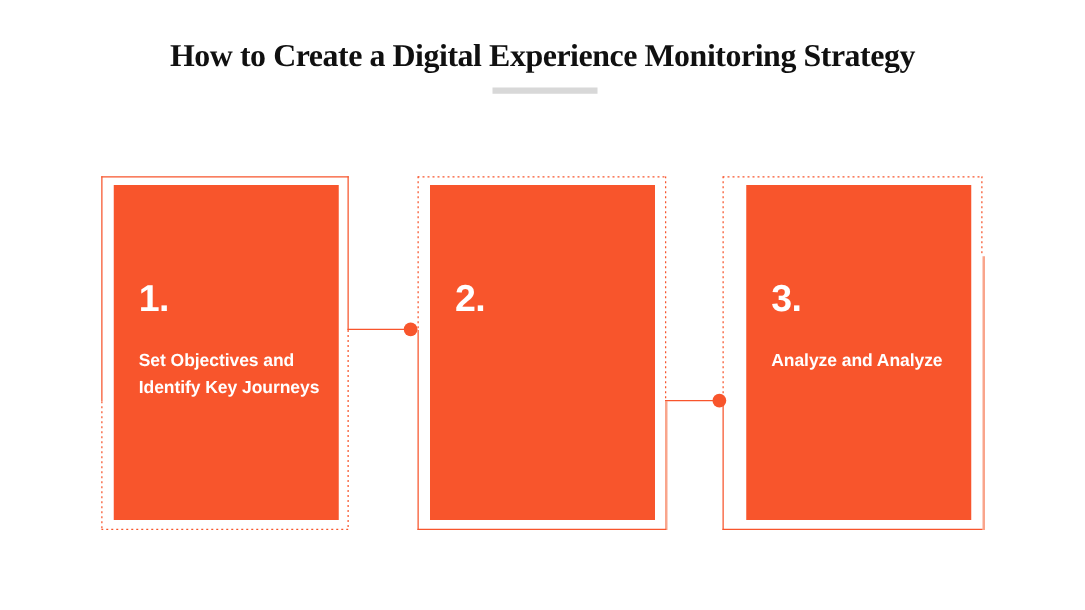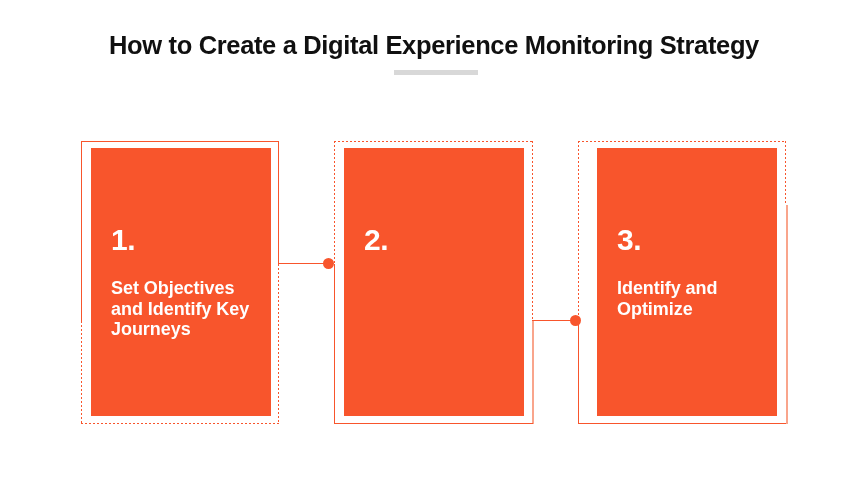--- a/index.html
+++ b/index.html
@@ -29,20 +29,21 @@
     left: 0;
     top: 28px;
     width: 868px;
     text-align: center;
     font-size: 25.5px;
     font-weight: 700;
     letter-spacing: -0.35px;
     color: #101010;
     line-height: 34px;
     white-space: nowrap;
+    font-family: Liberation Serif, serif;
   }
 
   .title-rule {
     position: absolute;
     left: 394px;
     top: 70px;
     width: 84px;
     height: 5px;
     background: #d8d8d8;
   }
@@ -68,21 +69,21 @@
     color: #ffffff;
     letter-spacing: -0.5px;
     line-height: 32px;
   }
 
   .step-text {
     position: absolute;
     left: 20px;
     top: 130px;
     width: 148px;
-    font-size: 18px;
+    font-size: 14px;
     font-weight: 700;
     color: #ffffff;
     line-height: 20.5px;
     letter-spacing: -0.05px;
   }
 
   
   .ln {
     position: absolute;
     background: #f8552c;
@@ -171,16 +172,16 @@
     <div class="step-num">1.</div>
     <div class="step-text">Set Objectives and Identify Key Journeys</div>
   </div>
 
   <div class="step step-2">
     <div class="step-num">2.</div>
   </div>
 
   <div class="step step-3">
     <div class="step-num">3.</div>
-    <div class="step-text">Identify and Optimize</div>
+    <div class="step-text">Analyze and Analyze</div>
   </div>
 
 </div>
 
 </body></html>

